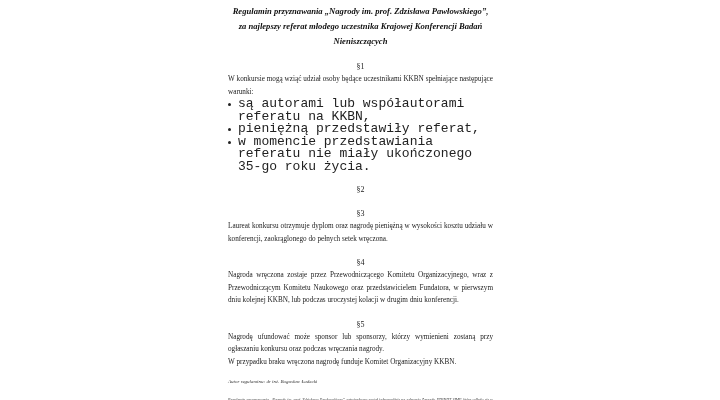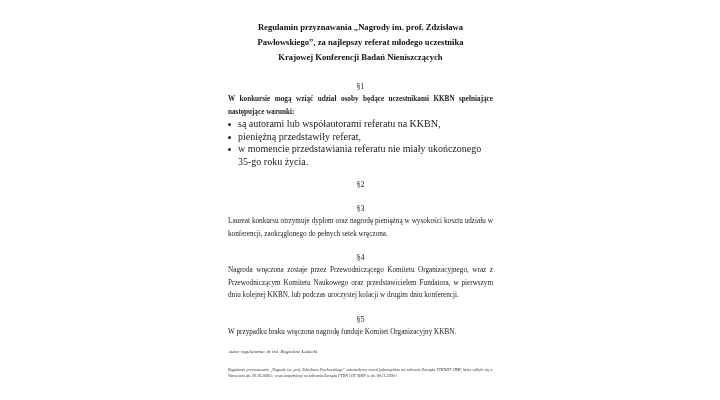--- a/index.html
+++ b/index.html
@@ -20,23 +20,24 @@
     }
     .content {
       position: absolute;
       left: 228px;
       top: 4px;
       width: 265px;
     }
     .title {
       text-align: center;
       font-weight: bold;
+      font-style: italic;
       font-size: 8.6px;
       line-height: 15px;
-      margin: 16px;
+      margin: 0;
       color: #111111;
     }
     .section {
       margin: 0;
     }
     .sec-num {
       text-align: center;
       font-size: 8px;
       line-height: 12px;
       margin: 0;
@@ -51,23 +52,24 @@
     .para.just-last {
       text-align-last: justify;
     }
     ul.bullets {
       list-style: none;
       margin: 0;
       padding: 0;
     }
     ul.bullets li {
       position: relative;
-      font-size: 10px;
+      font-size: 13px;
       line-height: 12.5px;
       padding-left: 10px;
+      font-family: Liberation Mono, monospace;
     }
     ul.bullets li .bullet {
       position: absolute;
       left: 0;
       top: 5px;
       width: 3px;
       height: 3px;
       border-radius: 50%;
       background: #222222;
     }
@@ -90,21 +92,21 @@
 </head>
 <body>
 
 <div class="page">
   <div class="content">
 
     <p class="title">Regulamin przyznawania „Nagrody im. prof. Zdzisława Pawłowskiego”, za najlepszy referat młodego uczestnika Krajowej Konferencji Badań Nieniszczących</p>
 
     <div class="section" style="margin-top:12px;">
       <p class="sec-num">§1</p>
-      <p class="para just-last" style="text-align-last:left;font-weight:bold;"><span>W konkursie mogą wziąć udział osoby będące uczestnikami KKBN spełniające następujące warunki:</span></p>
+      <p class="para just-last" style="text-align-last:left;"><span>W konkursie mogą wziąć udział osoby będące uczestnikami KKBN spełniające następujące warunki:</span></p>
       <ul class="bullets">
         <li><span class="bullet"></span><span>są autorami lub współautorami referatu na KKBN,</span></li>
         <li><span class="bullet"></span><span>pieniężną przedstawiły referat,</span></li>
         <li><span class="bullet"></span><span>w momencie przedstawiania referatu nie miały ukończonego 35-go roku życia.</span></li>
       </ul>
     </div>
 
     <div class="section" style="margin-top:11px;">
       <p class="sec-num">§2</p>
     </div>
@@ -114,20 +116,21 @@
       <p class="para">Laureat konkursu otrzymuje dyplom oraz nagrodę pieniężną w wysokości kosztu udziału w konferencji, zaokrąglonego do pełnych setek wręczona.</p>
     </div>
 
     <div class="section" style="margin-top:12px;">
       <p class="sec-num">§4</p>
       <p class="para">Nagroda wręczona zostaje przez Przewodniczącego Komitetu Organizacyjnego, wraz z Przewodniczącym Komitetu Naukowego oraz przedstawicielem Fundatora, w pierwszym dniu kolejnej KKBN, lub podczas uroczystej kolacji w drugim dniu konferencji.</p>
     </div>
 
     <div class="section" style="margin-top:12px;">
       <p class="sec-num">§5</p>
+      <p class="para">Nagrodę ufundować może sponsor lub sponsorzy, którzy wymienieni zostaną przy ogłaszaniu konkursu oraz podczas wręczania nagrody.</p>
       <p class="para">W przypadku braku wręczona nagrodę funduje Komitet Organizacyjny KKBN.</p>
     </div>
 
     <p class="author" style="margin-top:10px;">Autor regulaminu: dr inż. Bogusław Ładecki</p>
 
     <p class="footnote" style="margin-top:11px;">Regulamin przyznawania „Nagrody im. prof. Zdzisława Pawłowskiego” zatwierdzony został jednomyślnie na zebraniu Zarządu PTBNDT SIMP, które odbyło się w Warszawie dn. 09.10.2000 r., oraz uzupełniony na zebraniu Zarządu PTBN i DT SIMP w dn. 08.11.2000 r.</p>
 
   </div>
 </div>
 

